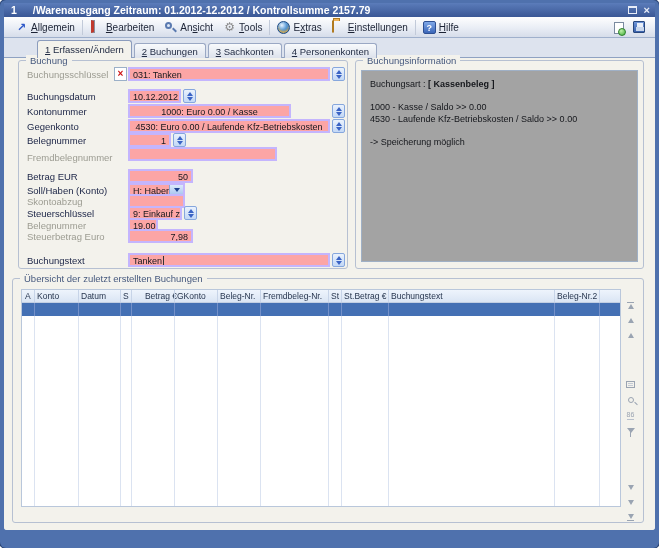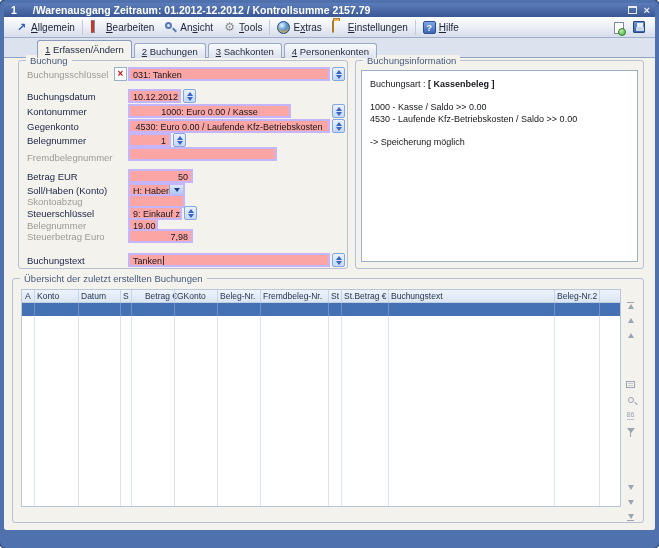--- a/index.html
+++ b/index.html
@@ -72,21 +72,21 @@
   .tri-u { width:0; height:0; border-left:3px solid transparent; border-right:3px solid transparent; border-bottom:4px solid #3a63c4; }
   .tri-d { width:0; height:0; border-left:3px solid transparent; border-right:3px solid transparent; border-top:4px solid #3a63c4; }
   .ddbtn { position:absolute; right:0; top:0; bottom:0; width:14px; border-left:1px solid #86a7dd;
            background:linear-gradient(#dce9fb,#a7c4ef); display:flex; align-items:center; justify-content:center; }
   .ddbtn .tri { width:0; height:0; border-left:3px solid transparent; border-right:3px solid transparent; border-top:4px solid #1c3f8f; }
   .clearbtn { position:absolute; width:13px; height:14px; border:1px solid #9bb0c8; background:#fff; color:#cc1111;
               font-size:10px; font-weight:bold; line-height:12px; text-align:center; }
   .caret { display:inline-block; width:1px; height:9px; background:#333; margin-left:1px; vertical-align:-1px; }
 
   
-  .infobox { position:absolute; left:5px; top:9px; right:5px; bottom:6px; background:#ffffff; border:1px solid #9fb0c6;
+  .infobox { position:absolute; left:5px; top:9px; right:5px; bottom:6px; background:#a3a3a3; border:1px solid #9fb0c6;
              padding:7px 8px; font-size:9px; color:#15171c; line-height:12px; }
   .infogap { height:11px; }
 
   
   .tbl { position:absolute; left:8px; top:10px; width:600px; height:218px; border:1px solid #b9c7db; background:#fff; }
   .thead { position:absolute; left:0; right:0; top:0; height:13px; background:linear-gradient(#eef4fc,#dae5f4);
            border-bottom:1px solid #c2cfe3; }
   .th { position:absolute; top:0; height:12px; font-size:8.5px; color:#27364f; line-height:12px; white-space:nowrap; overflow:hidden; }
   .selrow { position:absolute; left:0; right:0; top:13px; height:13px; background:#4470b4; }
   .tbody { position:absolute; left:0; right:0; top:26px; bottom:0; background:#fff; }

